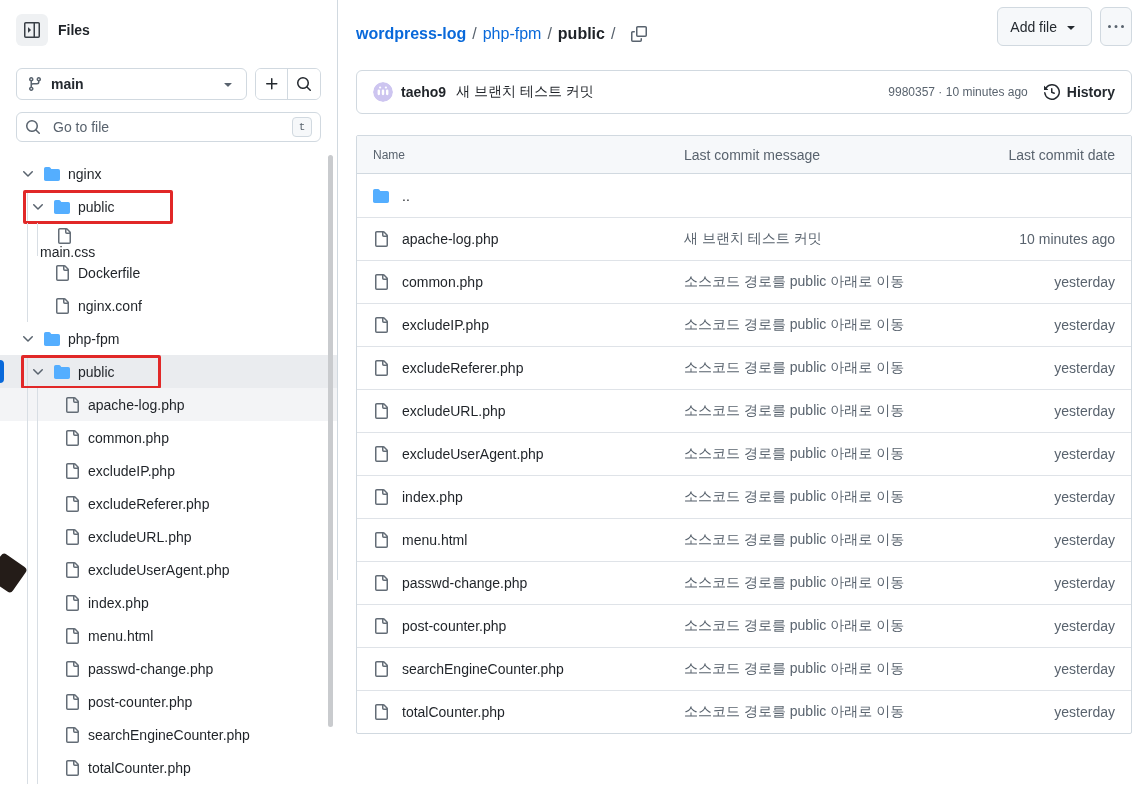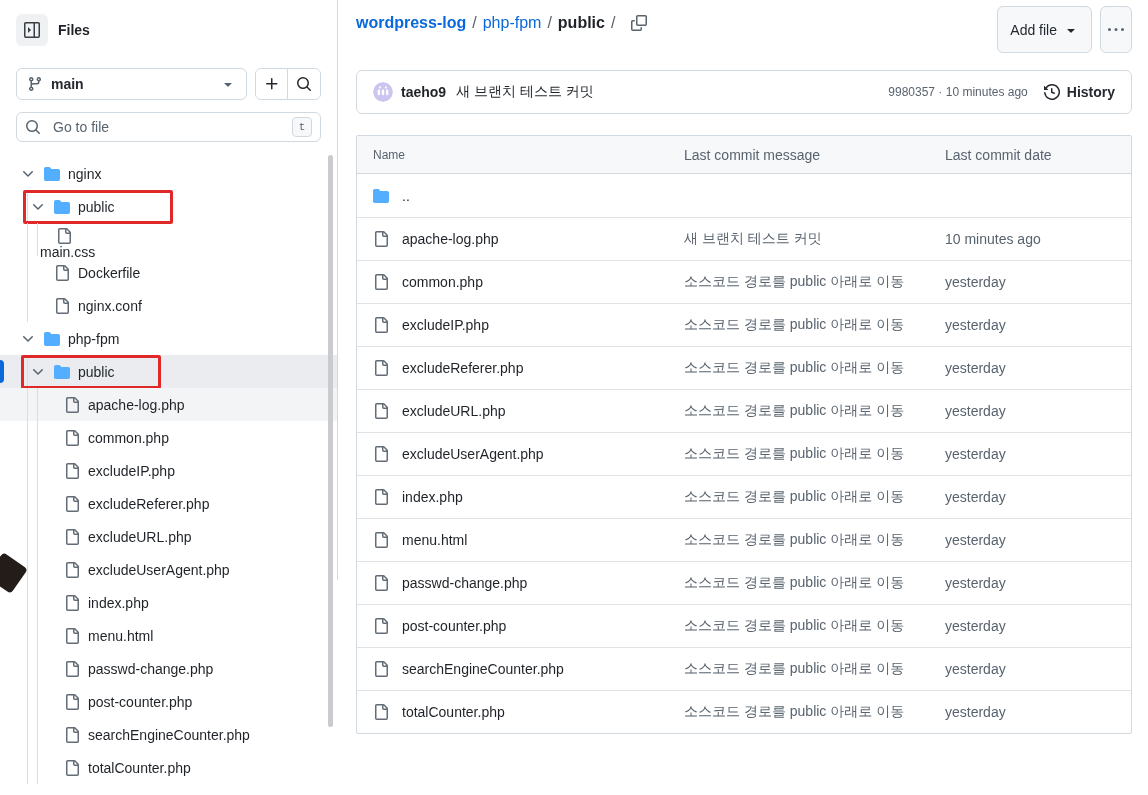--- a/index.html
+++ b/index.html
@@ -41,31 +41,31 @@
   .row-inner .fico { width:16px; height:16px; margin-right:8px; flex:none; }
   .row-inner .lbl { font-size:14px; color:#1f2328; white-space:nowrap; }
   .annotation { position:absolute; border:3px solid #e12828; border-radius:2px; pointer-events:none; }
   .ann1 .annotation { left:-7px; top:-5px; bottom:-5px; right:-58px; }
   .ann2 .annotation { left:-9px; top:-5px; bottom:-5px; right:-46px; }
   .scroll-thumb { position:absolute; right:4px; top:155px; width:5px; height:572px;
     background:#c9cbce; border-radius:3px; }
 
   
   .main { position:absolute; left:338px; top:0; width:810px; height:795px; padding:0 16px 0 18px; }
-  .topbar { display:flex; align-items:flex-start; justify-content:space-between; padding-top:6px; height:46px; }
+  .topbar { display:flex; align-items:flex-end; justify-content:space-between; padding-top:6px; height:46px; }
   .breadcrumb { display:flex; align-items:center; gap:6px; font-size:16px; padding-top:5px; }
   .breadcrumb a { text-decoration:none; }
   .crumb-repo { color:#0969da; font-weight:600; }
   .crumb-link { color:#0969da; font-weight:400; }
   .crumb-sep { color:#59636e; }
   .crumb-current { color:#1f2328; font-weight:700; }
   .copy-btn { border:none; background:transparent; color:#59636e; width:24px; height:24px;
     margin-left:6px; display:flex; align-items:center; justify-content:center; cursor:pointer; border-radius:4px; }
   .actions { display:flex; gap:8px; }
-  .gh-btn { height:47px; border:1px solid #d1d9e0; border-radius:6px; background:#f6f8fa;
+  .gh-btn { height:39px; border:1px solid #d1d9e0; border-radius:6px; background:#f6f8fa;
     display:flex; align-items:center; gap:6px; padding:0 12px; font-size:14px; font-weight:500;
     color:#24292f; cursor:pointer; }
   .gh-btn.square { width:32px; padding:0; justify-content:center; color:#59636e; }
   .commit-bar { margin-top:24px; height:44px; border:1px solid #d1d9e0; border-radius:6px;
     display:flex; align-items:center; padding:0 16px; background:#fff; }
   .avatar { width:20px; height:20px; border-radius:50%; flex:none; }
   .commit-author { font-size:14px; font-weight:700; margin-left:8px; }
   .commit-msg { font-size:14px; color:#1f2328; margin-left:10px; flex:1; white-space:nowrap;
     overflow:hidden; text-overflow:ellipsis; }
   .commit-meta { font-size:12px; color:#59636e; white-space:nowrap; }
@@ -73,21 +73,21 @@
     background:transparent; color:#24292f; font-size:14px; font-weight:600; cursor:pointer; }
   .file-table { margin-top:21px; border:1px solid #d1d9e0; border-radius:2px; overflow:hidden; }
   .ft-head { display:flex; align-items:center; height:38px; background:#f6f8fa;
     border-bottom:1px solid #d1d9e0; padding:0 16px; font-size:12px; color:#59636e; }
   .ft-row { display:flex; align-items:center; height:43px; padding:0 16px; border-top:1px solid #dfe3e8; }
   .ft-row:first-child { border-top:none; }
   .col-name { width:311px; flex:none; display:flex; align-items:center; gap:13px; }
   .col-name .lbl { font-size:14px; color:#1f2328; text-decoration:none; }
   .col-msg { flex:1; font-size:14px; color:#59636e; white-space:nowrap; overflow:hidden;
     text-overflow:ellipsis; padding-right:16px; }
-  .col-date { width:170px; flex:none; text-align:left; font-size:14px; color:#59636e; white-space:nowrap; }
+  .col-date { width:170px; flex:none; text-align:right; font-size:14px; color:#59636e; white-space:nowrap; }
   .fico16 { width:16px; height:16px; flex:none; }
   svg { display:block; }
   .cursor-artifact { position:absolute; left:-8px; bottom:-8px; width:30px; height:30px;
     background:#241c18; transform:rotate(35deg); border-radius:4px; }
 </style>
 </head>
 <body>
 
 <div class="app">
 

